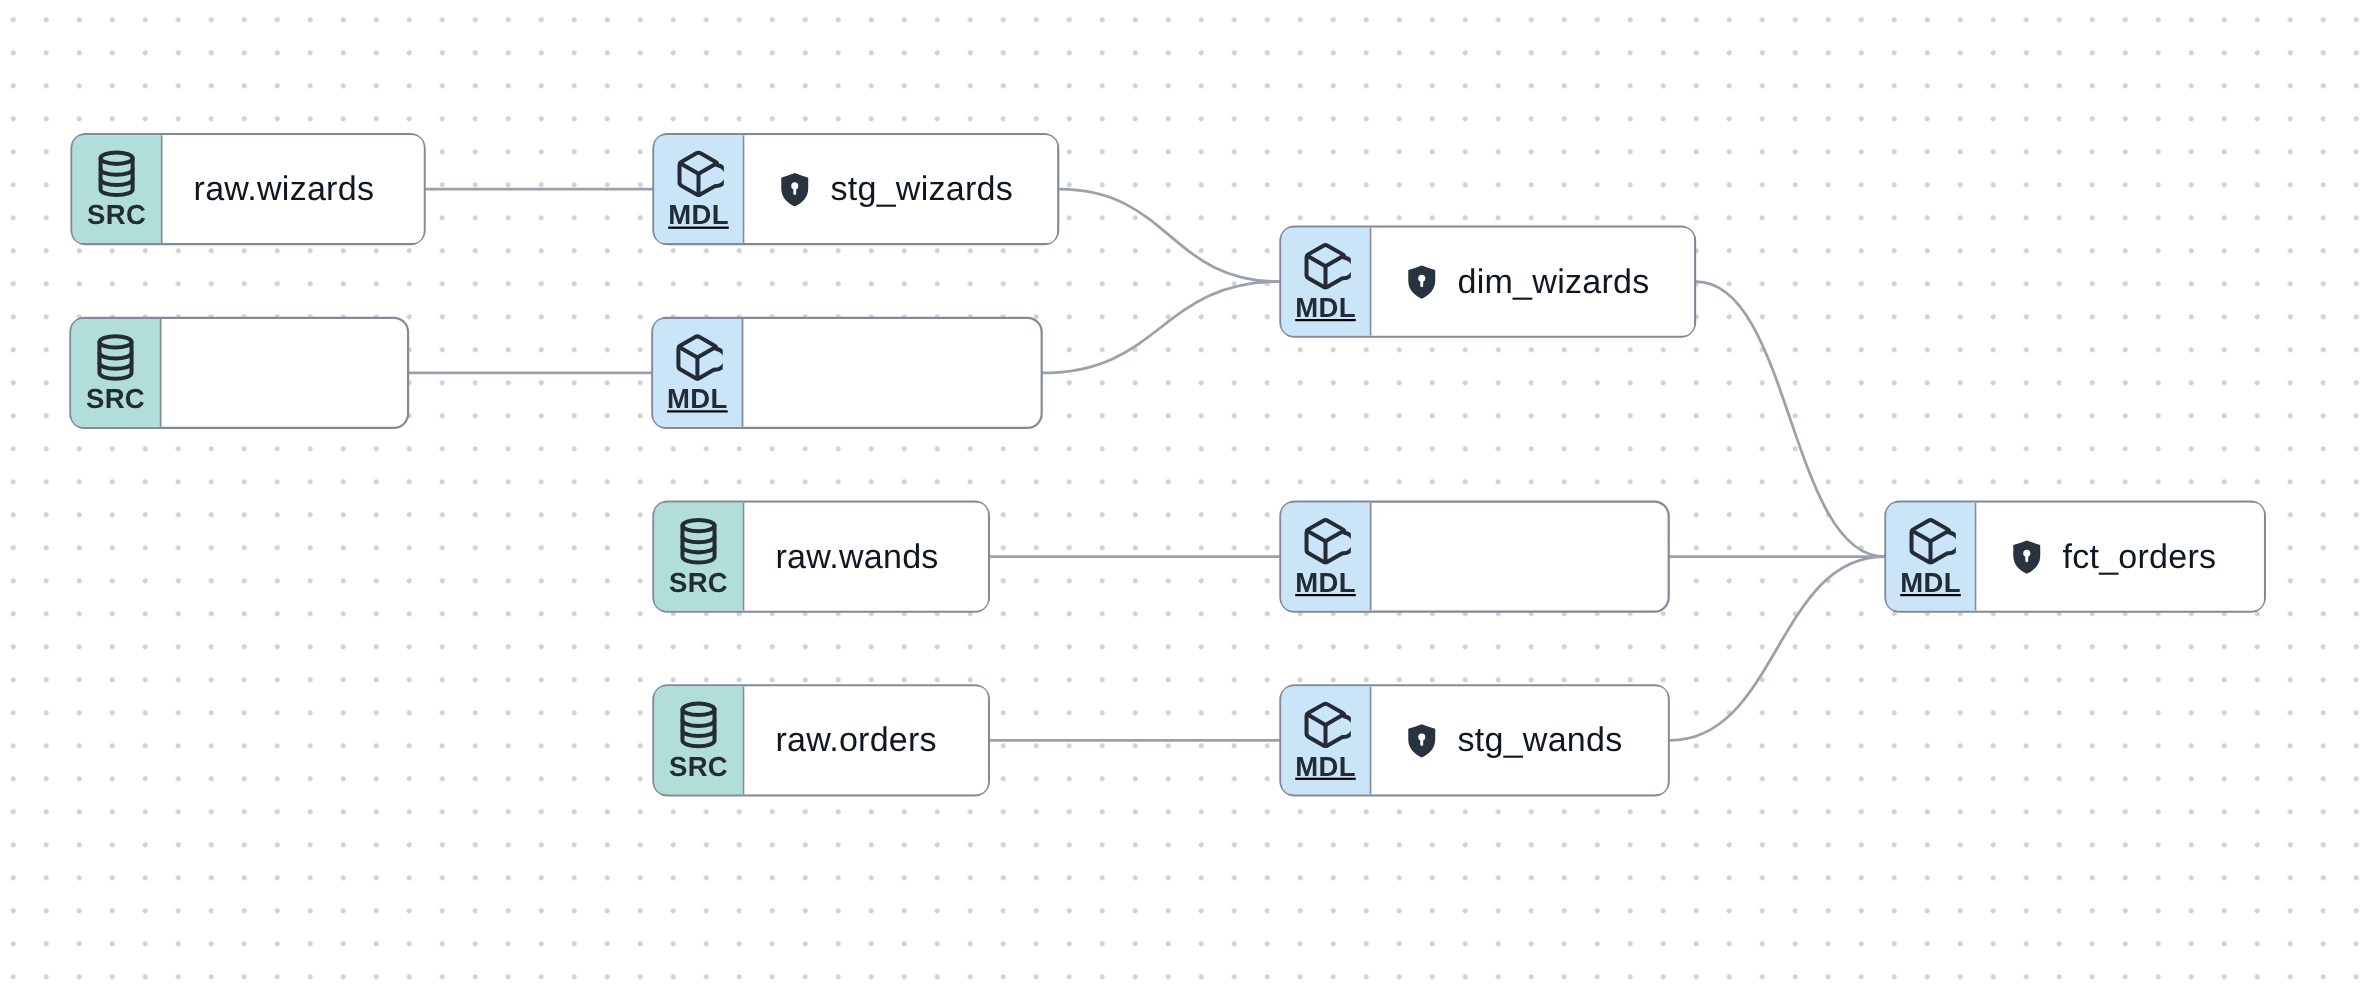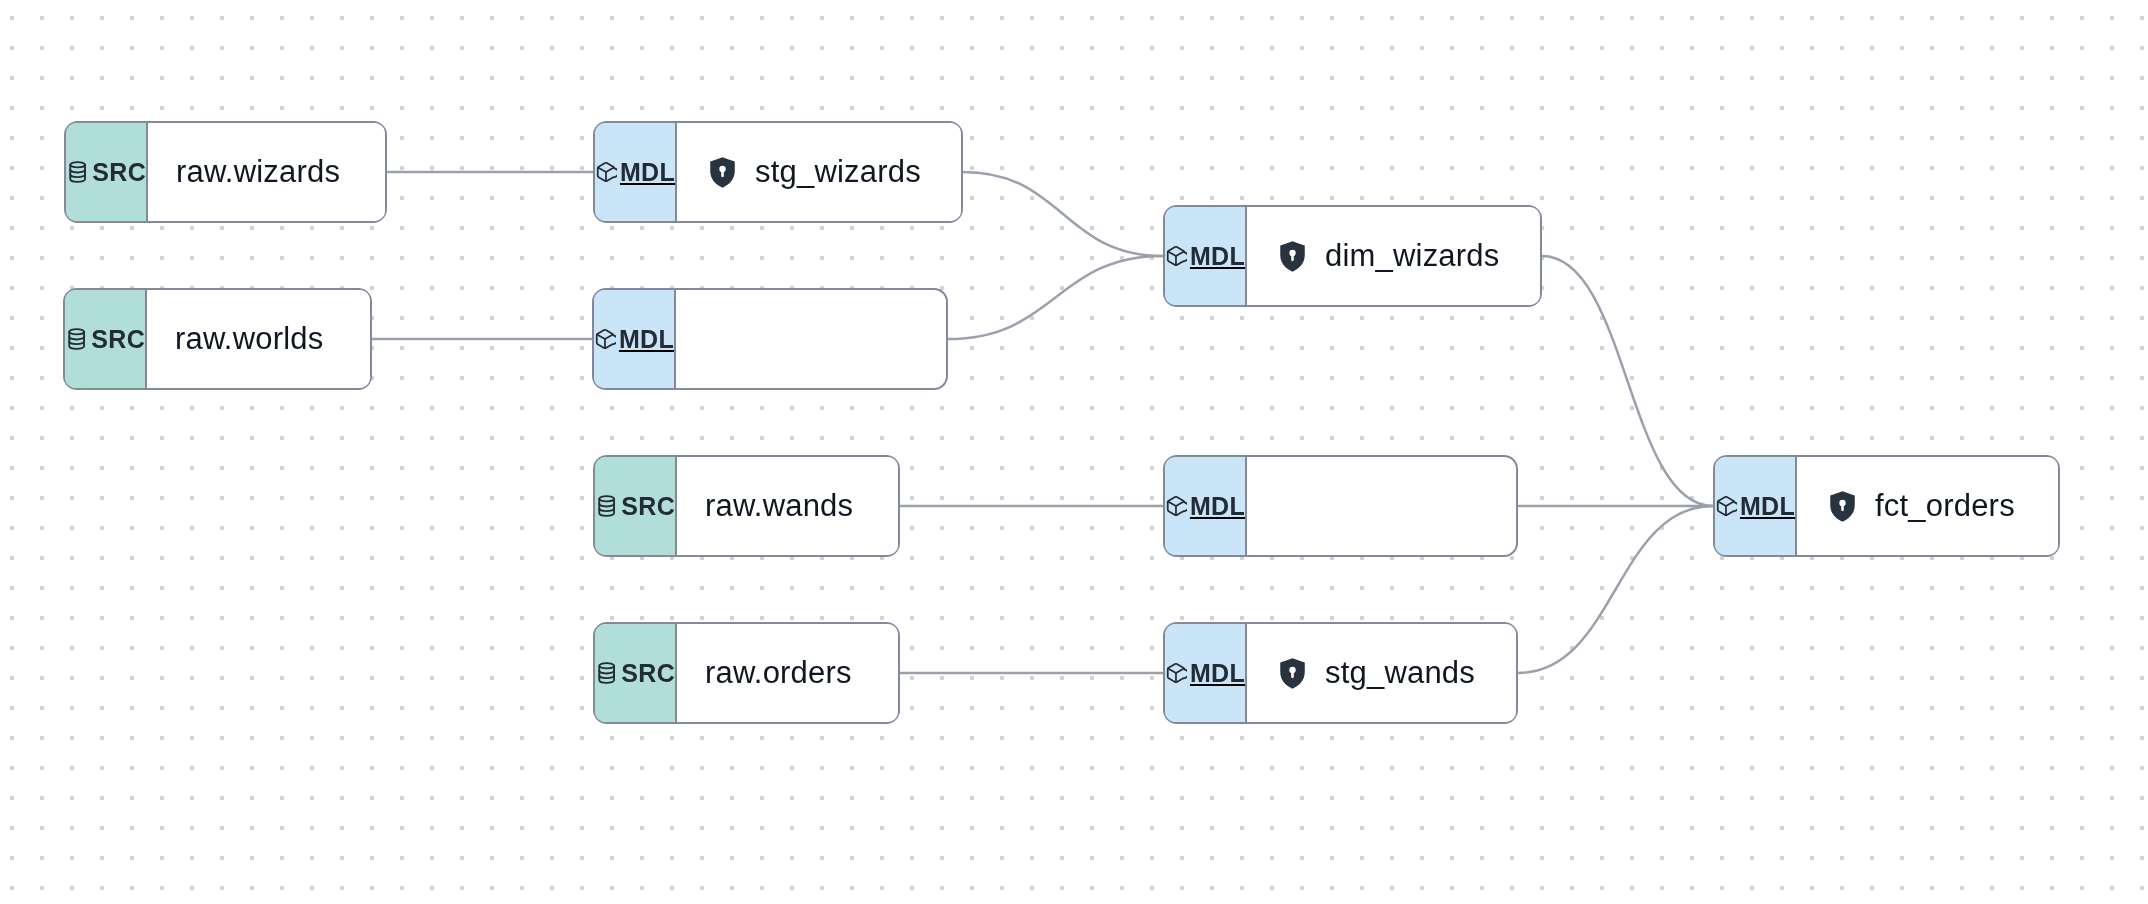--- a/index.html
+++ b/index.html
@@ -33,21 +33,21 @@
     background:#ffffff;
     border:2.5px solid var(--node-border,#828a99);
     border-radius:14px;
   }
   .badge{
     flex:0 0 80px;
     width:80px;
     border-right:2.5px solid var(--node-border,#828a99);
     border-radius:10px 0 0 10px;
     display:flex;
-    flex-direction:row;
+    flex-direction:column;
     align-items:center;
     justify-content:center;
     gap:3px;
   }
   .node.source .badge{ background:var(--source-badge-bg,#b2ded9); }
   .node.model  .badge{ background:var(--model-badge-bg,#cbe5f8);text-decoration:underline; }
   .badge svg{ display:block; }
   .badge-label{
     font-size:25px;
     font-weight:600;
@@ -130,24 +130,20 @@
     <div class="badge">
       <svg width="46" height="46" viewBox="0 0 24 24" fill="none" stroke="currentColor" stroke-width="1.9" stroke-linecap="round" stroke-linejoin="round" style="color:var(--icon-dark,#222b36)">
         <ellipse cx="12" cy="4.6" rx="7.6" ry="2.7"></ellipse>
         <path d="M4.4 4.6v14.8c0 1.5 3.4 2.7 7.6 2.7s7.6-1.2 7.6-2.7V4.6"></path>
         <path d="M4.4 9.8c0 1.5 3.4 2.7 7.6 2.7s7.6-1.2 7.6-2.7"></path>
         <path d="M4.4 14.6c0 1.5 3.4 2.7 7.6 2.7s7.6-1.2 7.6-2.7"></path>
       </svg>
 
       <span class="badge-label">SRC</span>
     </div>
-    <div class="node-body">
-
-      <span class="node-label">raw.worlds</span>
-    </div>
   </div>
     <div class="node model" style="left: 592px; top: 288px; width: 356px; height: 102px;">
     <div class="badge">
 
       <svg width="46" height="46" viewBox="0 0 24 24" fill="none" stroke="currentColor" stroke-width="1.9" stroke-linecap="round" stroke-linejoin="round" style="color:var(--icon-dark,#222b36)">
         <path d="M21 8a2 2 0 0 0-1-1.73l-7-4a2 2 0 0 0-2 0l-7 4A2 2 0 0 0 3 8v8a2 2 0 0 0 1 1.73l7 4a2 2 0 0 0 2 0l7-4A2 2 0 0 0 21 8Z"></path>
         <path d="m3.3 7 8.7 5 8.7-5"></path>
         <path d="M12 22V12"></path>
       </svg>
       <span class="badge-label">MDL</span>

